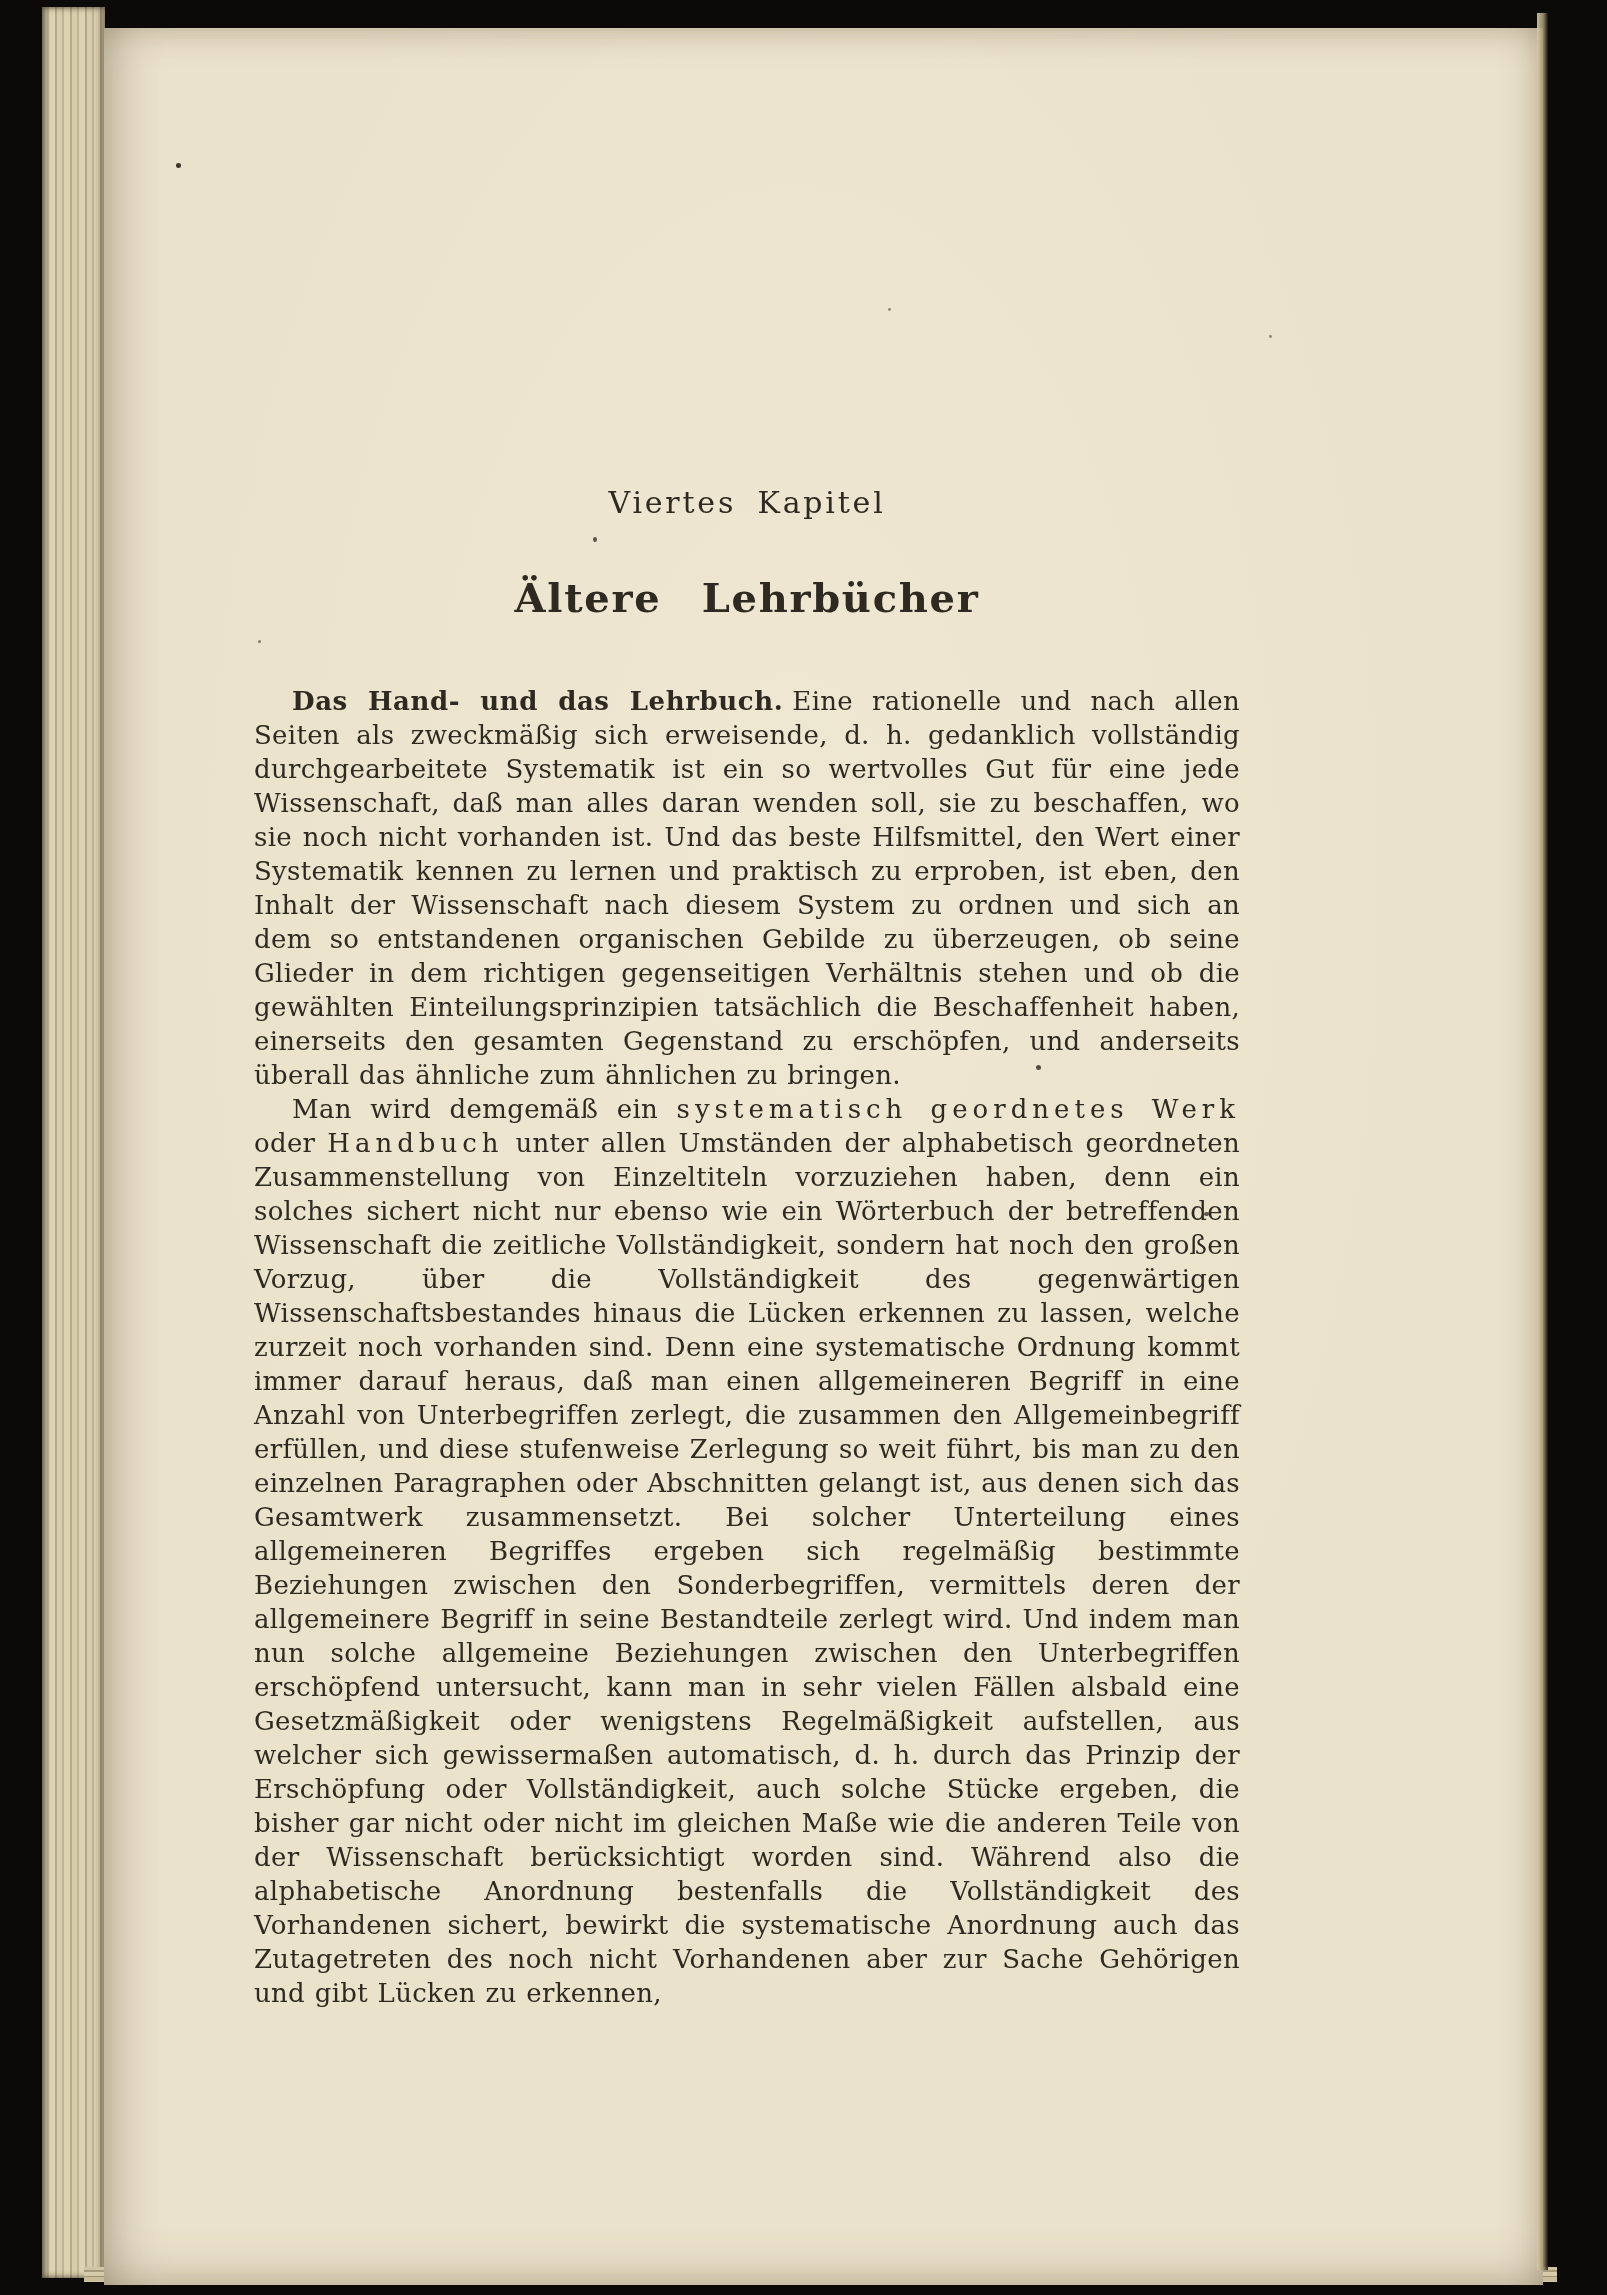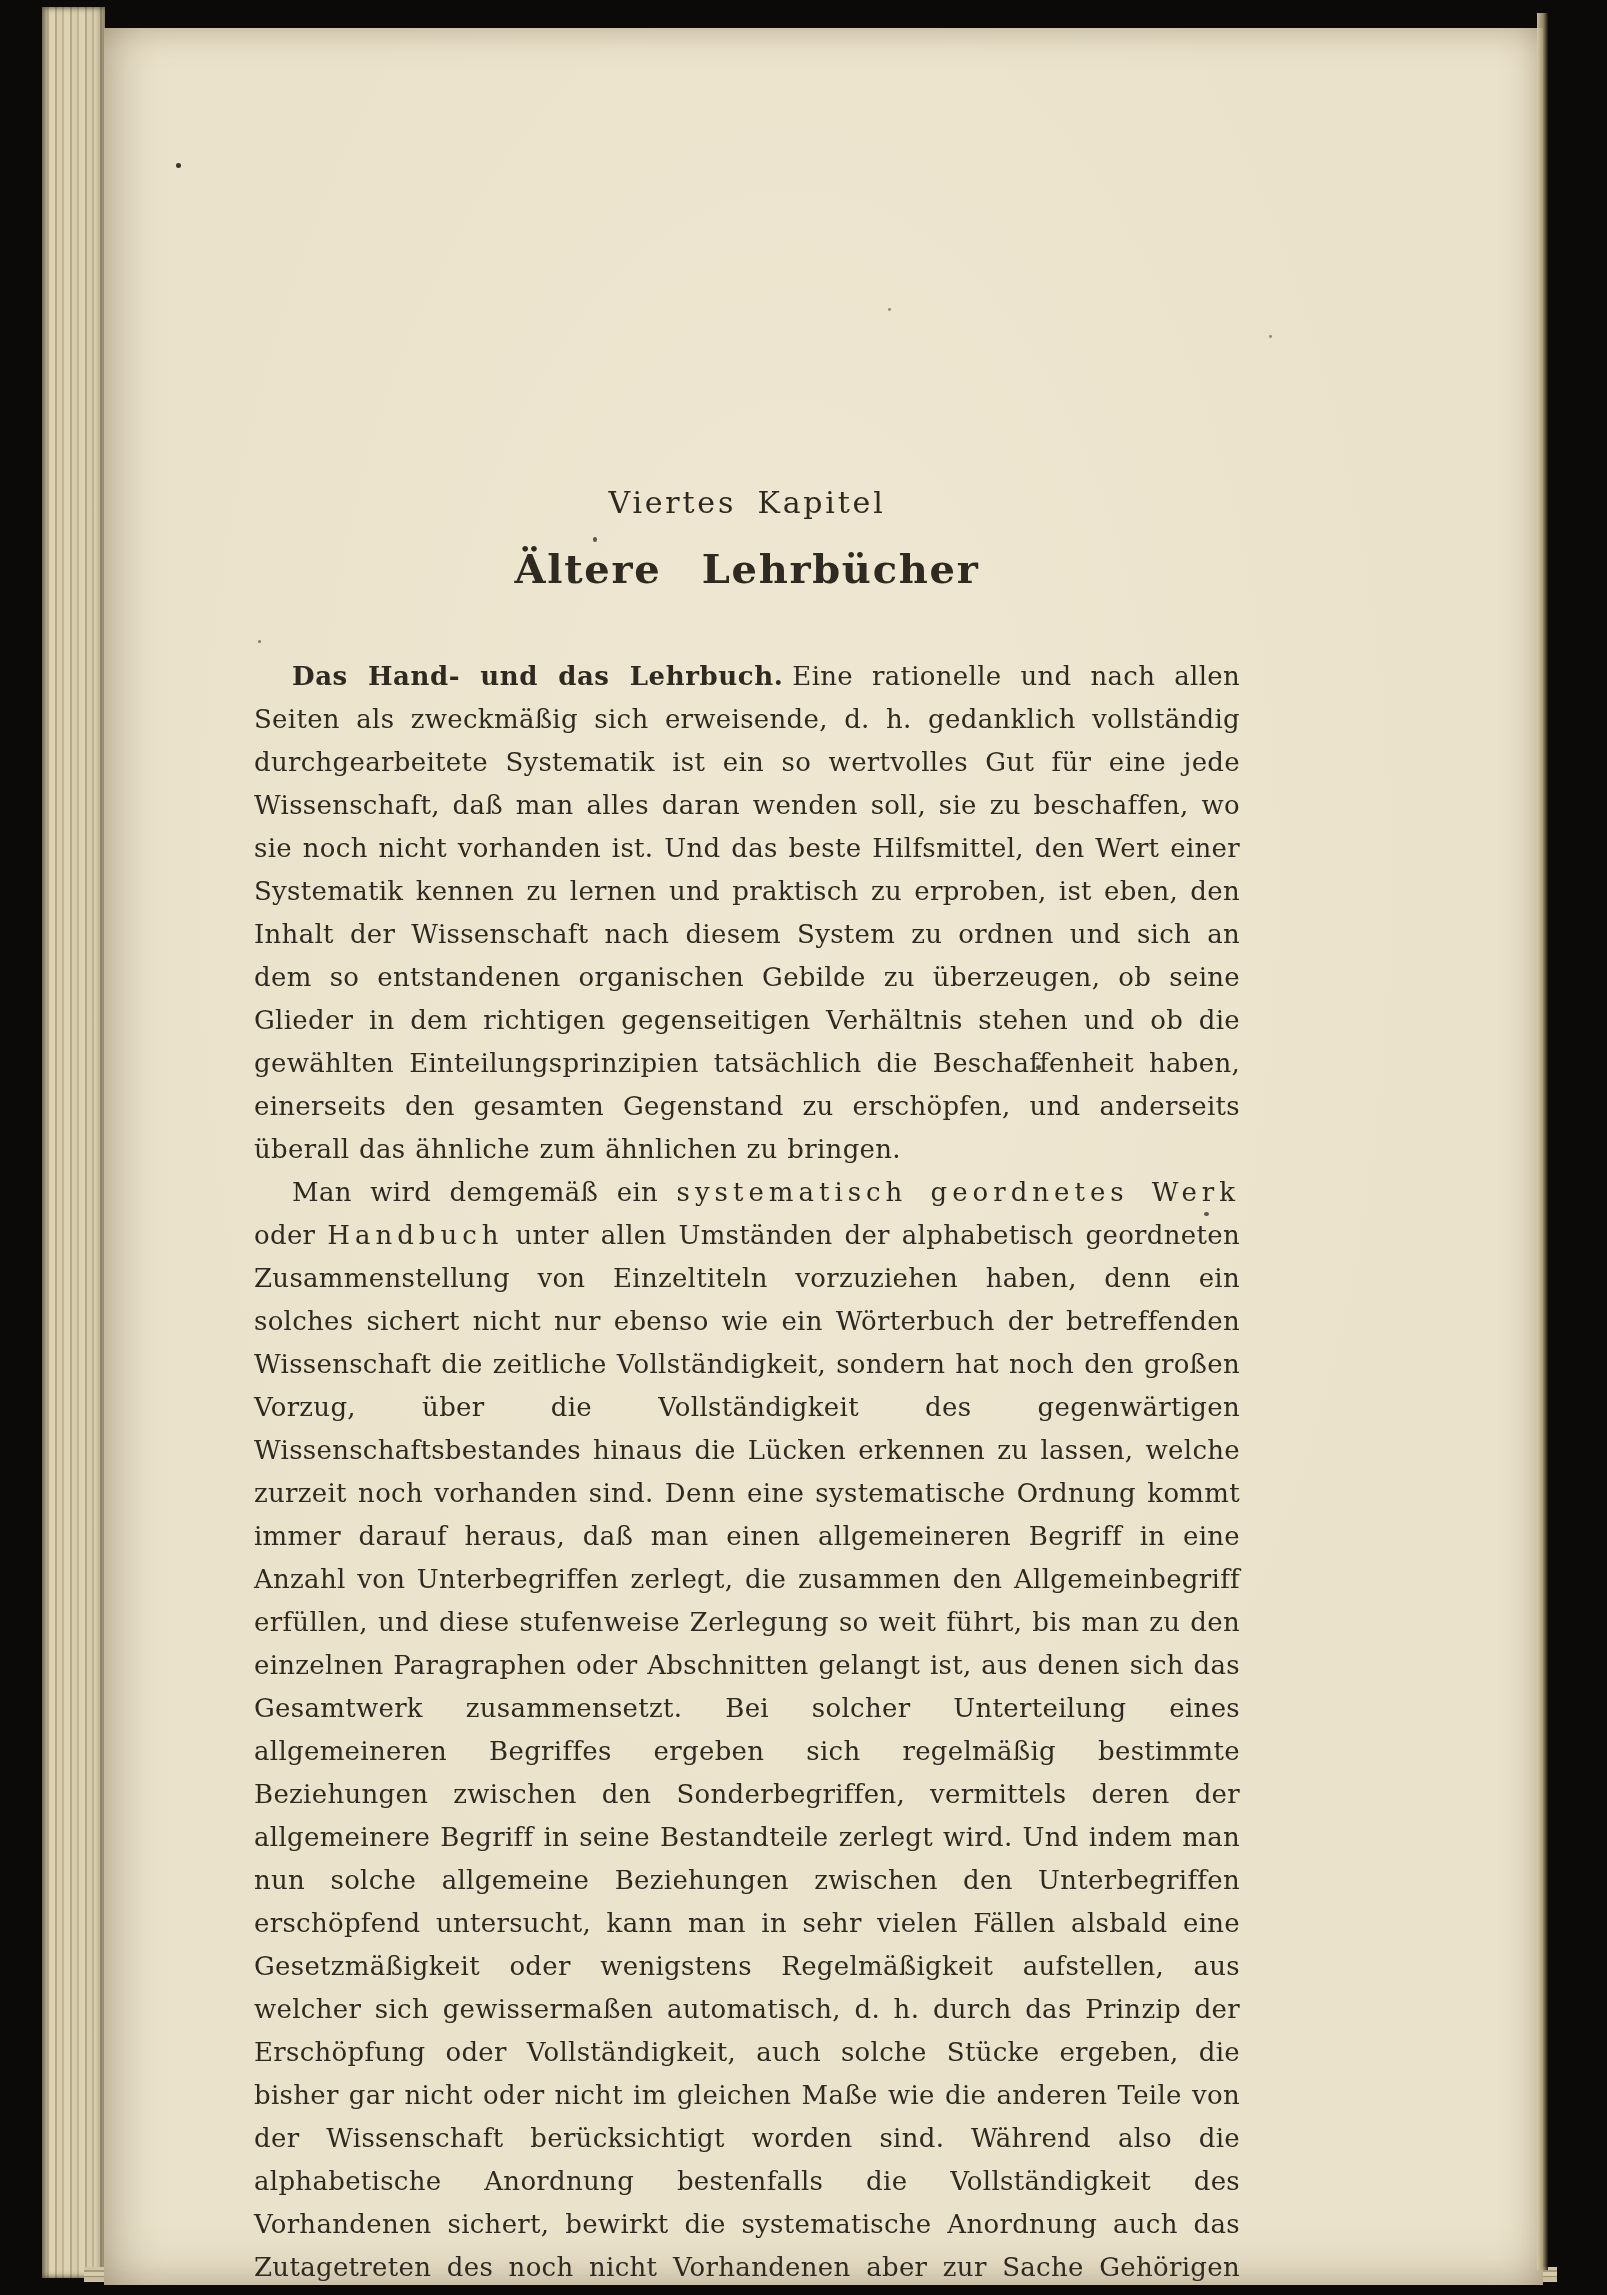--- a/index.html
+++ b/index.html
@@ -57,27 +57,27 @@
     font-size:30px;
     letter-spacing:2.8px;
     word-spacing:9px;
   }
   .page-title{
     text-align:center;
     font-size:40px;
     font-weight:bold;
     letter-spacing:1.7px;
     word-spacing:24.6px;
-    margin-top:25px;
+    margin-top:54px;
   }
   .body-text{margin-top:63px;}
   .para{
     margin:0;
     font-size:26px;
-    line-height:43px;
+    line-height:34px;
     text-align:justify;
     letter-spacing:0.3px;
     word-spacing:1.1px;
     hyphens:auto;-webkit-hyphens:auto;
   }
   .para.indent{text-indent:38px;}
   .seg-bold{font-weight:bold;margin-right:9px;letter-spacing:0.6px;}
   .seg-spaced{letter-spacing:5px;}
   .seg-normal{}
   

